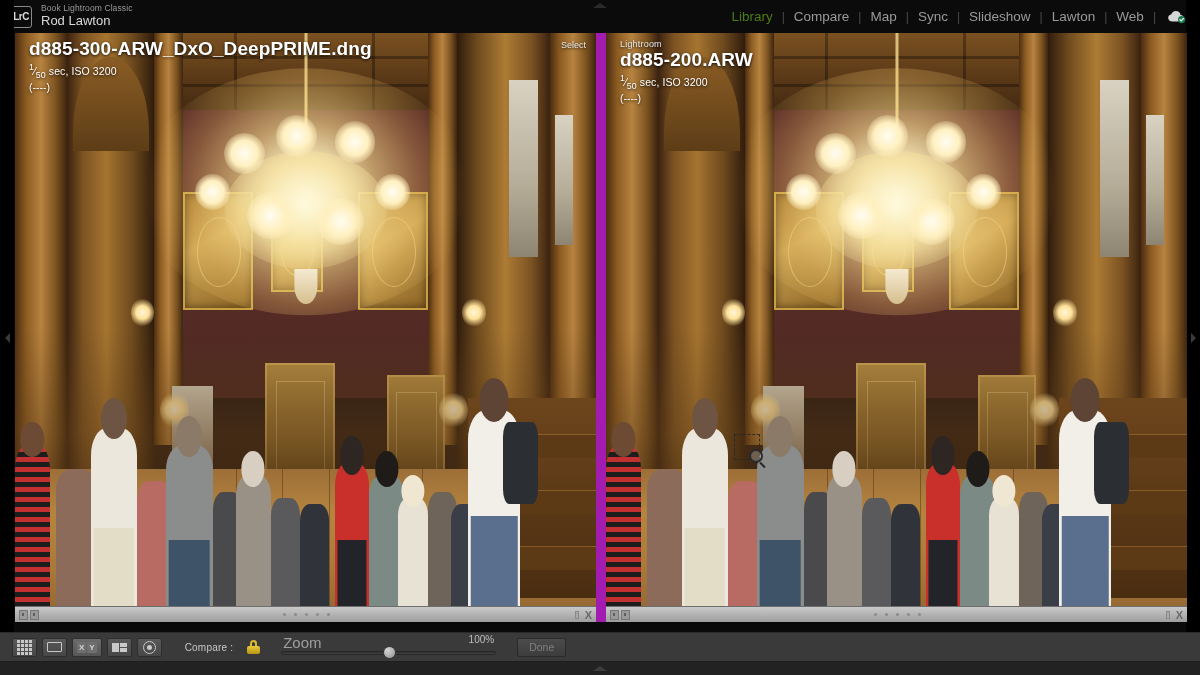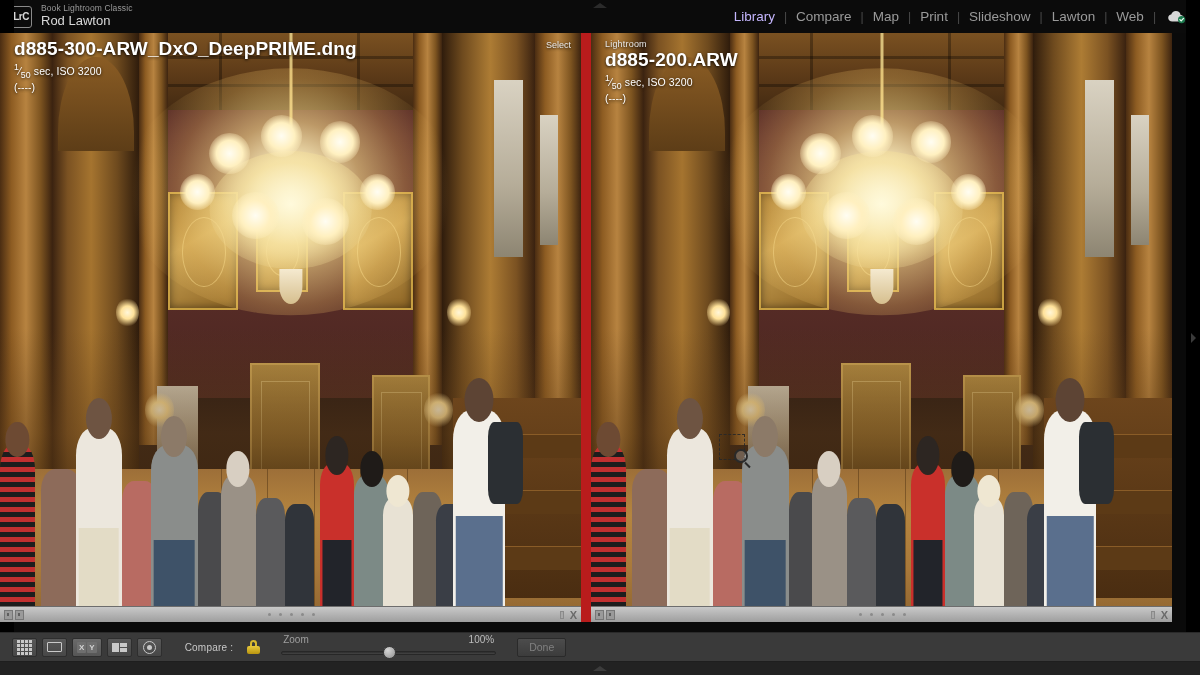--- a/index.html
+++ b/index.html
@@ -22,21 +22,21 @@
     color: #d8d8d8; font-size: 10px; font-weight: bold; letter-spacing: -0.5px;
     display: flex; align-items: center; justify-content: center;
     font-family: "Liberation Sans", sans-serif;
   }
   .identity-text { margin-left: 9px; line-height: 1.12; }
   .app-name { font-size: 8.5px; color: #9b9b9b; letter-spacing: .1px; }
   .user-name { font-size: 13px; color: #d9d9d9; margin-top: 1px; }
 
   .modules { margin-left: auto; display: flex; align-items: center; padding-right: 8px; }
   .module { font-size: 13.5px; color: #9a9a9a; padding: 0 9px; cursor: default; }
-  .module.active { color: #c4b5fd; }
+  .module.active { color: #4d7c0f; }
   .msep { color: #4a4a4a; font-size: 12px; }
   .cloud-icon { margin-left: 10px; margin-right: 4px; width: 22px; height: 18px;
                 display: flex; align-items: center; justify-content: center; }
 
   .top-toggle {
     position: absolute; left: 50%; top: 0px; transform: translateX(-50%);
     width: 54px; height: 11px; display: flex; align-items: center; justify-content: center;
   }
   .tri-up { width: 0; height: 0; border-left: 7px solid transparent; border-right: 7px solid transparent;
             border-bottom: 5px solid #2b2b2b; }
@@ -46,22 +46,22 @@
                  display: flex; align-items: center; justify-content: center; background: #000; }
   .side-toggle.left { left: 0; }
   .side-toggle.right { right: 0; }
   .tri-left { width: 0; height: 0; border-top: 5px solid transparent; border-bottom: 5px solid transparent;
               border-right: 5px solid #3a3a3a; }
   .tri-right { width: 0; height: 0; border-top: 5px solid transparent; border-bottom: 5px solid transparent;
                border-left: 5px solid #3a3a3a; }
 
   
   .compare-area {
-    position: absolute; left: 0; top: 33px; width: 1172px; height: 589px;
-    background: #b91c1c; display: flex; gap: 10px;
+    position: absolute; left: 15px; top: 33px; width: 1172px; height: 589px;
+    background: #a21caf; display: flex; gap: 10px;
   }
   .pane { position: relative; flex: 1; background: #000; overflow: hidden; }
 
   .photo { position: absolute; inset: 0; overflow: hidden; }
 
   
   .scene { position: absolute; inset: 0; background: #2a1a14; }
 
   
   .wall-back {
@@ -248,21 +248,21 @@
   .face-ico i { width: 5px; height: 5px; border-radius: 50%; background: #c9c9c9; }
 
   .compare-label { color: #c8c8c8; font-size: 10px; margin-left: 18px; letter-spacing: .2px; }
   .lock-ico { margin-left: 9px; width: 13px; height: 14px; position: relative; }
   .lock-body { position: absolute; bottom: 0; left: 0; width: 13px; height: 8px;
                background: linear-gradient(180deg,#e8c93c,#b9950f); border-radius: 2px; }
   .lock-shackle { position: absolute; top: 0; left: 3px; width: 7px; height: 7px;
                   border: 2px solid #d8b92f; border-bottom: none; border-radius: 4px 4px 0 0; }
 
   .zoom-group { margin-left: 16px; position: relative; width: 215px; height: 26px; }
-  .zoom-label { position: absolute; left: 2px; top: 0; font-size: 10px; color: #9f9f9f; }
+  .zoom-label { position: absolute; left: 2px; top: 0; font-size: 15px; color: #9f9f9f; }
   .zoom-value { position: absolute; right: 2px; top: 0; font-size: 10px; color: #bdbdbd; }
   .zoom-track {
     position: absolute; left: 0; right: 0; top: 17px; height: 4px;
     background: linear-gradient(180deg,#2c2c2c,#454545); border-radius: 2px;
     border: 1px solid #272727;
   }
   .zoom-knob {
     position: absolute; top: 12px; width: 13px; height: 13px; border-radius: 50%;
     background: radial-gradient(circle at 35% 30%, #d6d6d6, #8f8f8f);
     border: 1px solid #3a3a3a;
@@ -313,21 +313,21 @@
       </div>
     </div>
 
     <div class="modules">
       <div class="module active">Library</div>
       <div class="msep">|</div>
       <div class="module">Compare</div>
       <div class="msep">|</div>
       <div class="module">Map</div>
       <div class="msep">|</div>
-      <div class="module">Print</div>
+      <div class="module">Sync</div>
       <div class="msep">|</div>
       <div class="module">Slideshow</div>
       <div class="msep">|</div>
       <div class="module">Lawton</div>
       <div class="msep">|</div>
       <div class="module">Web</div>
       <div class="msep">|</div>
       <div class="cloud-icon">
         <svg width="20" height="15" viewBox="0 0 20 15">
           <path d="M5.2 12.4C2.9 12.4 1.2 10.8 1.2 8.9c0-1.7 1.3-3.1 3-3.3C4.7 3.5 6.6 2 8.9 2c2.4 0 4.4 1.7 4.7 3.9 1.9.1 3.2 1.5 3.2 3.2 0 1.8-1.6 3.3-3.7 3.3z" fill="#d7d7d7"></path>

